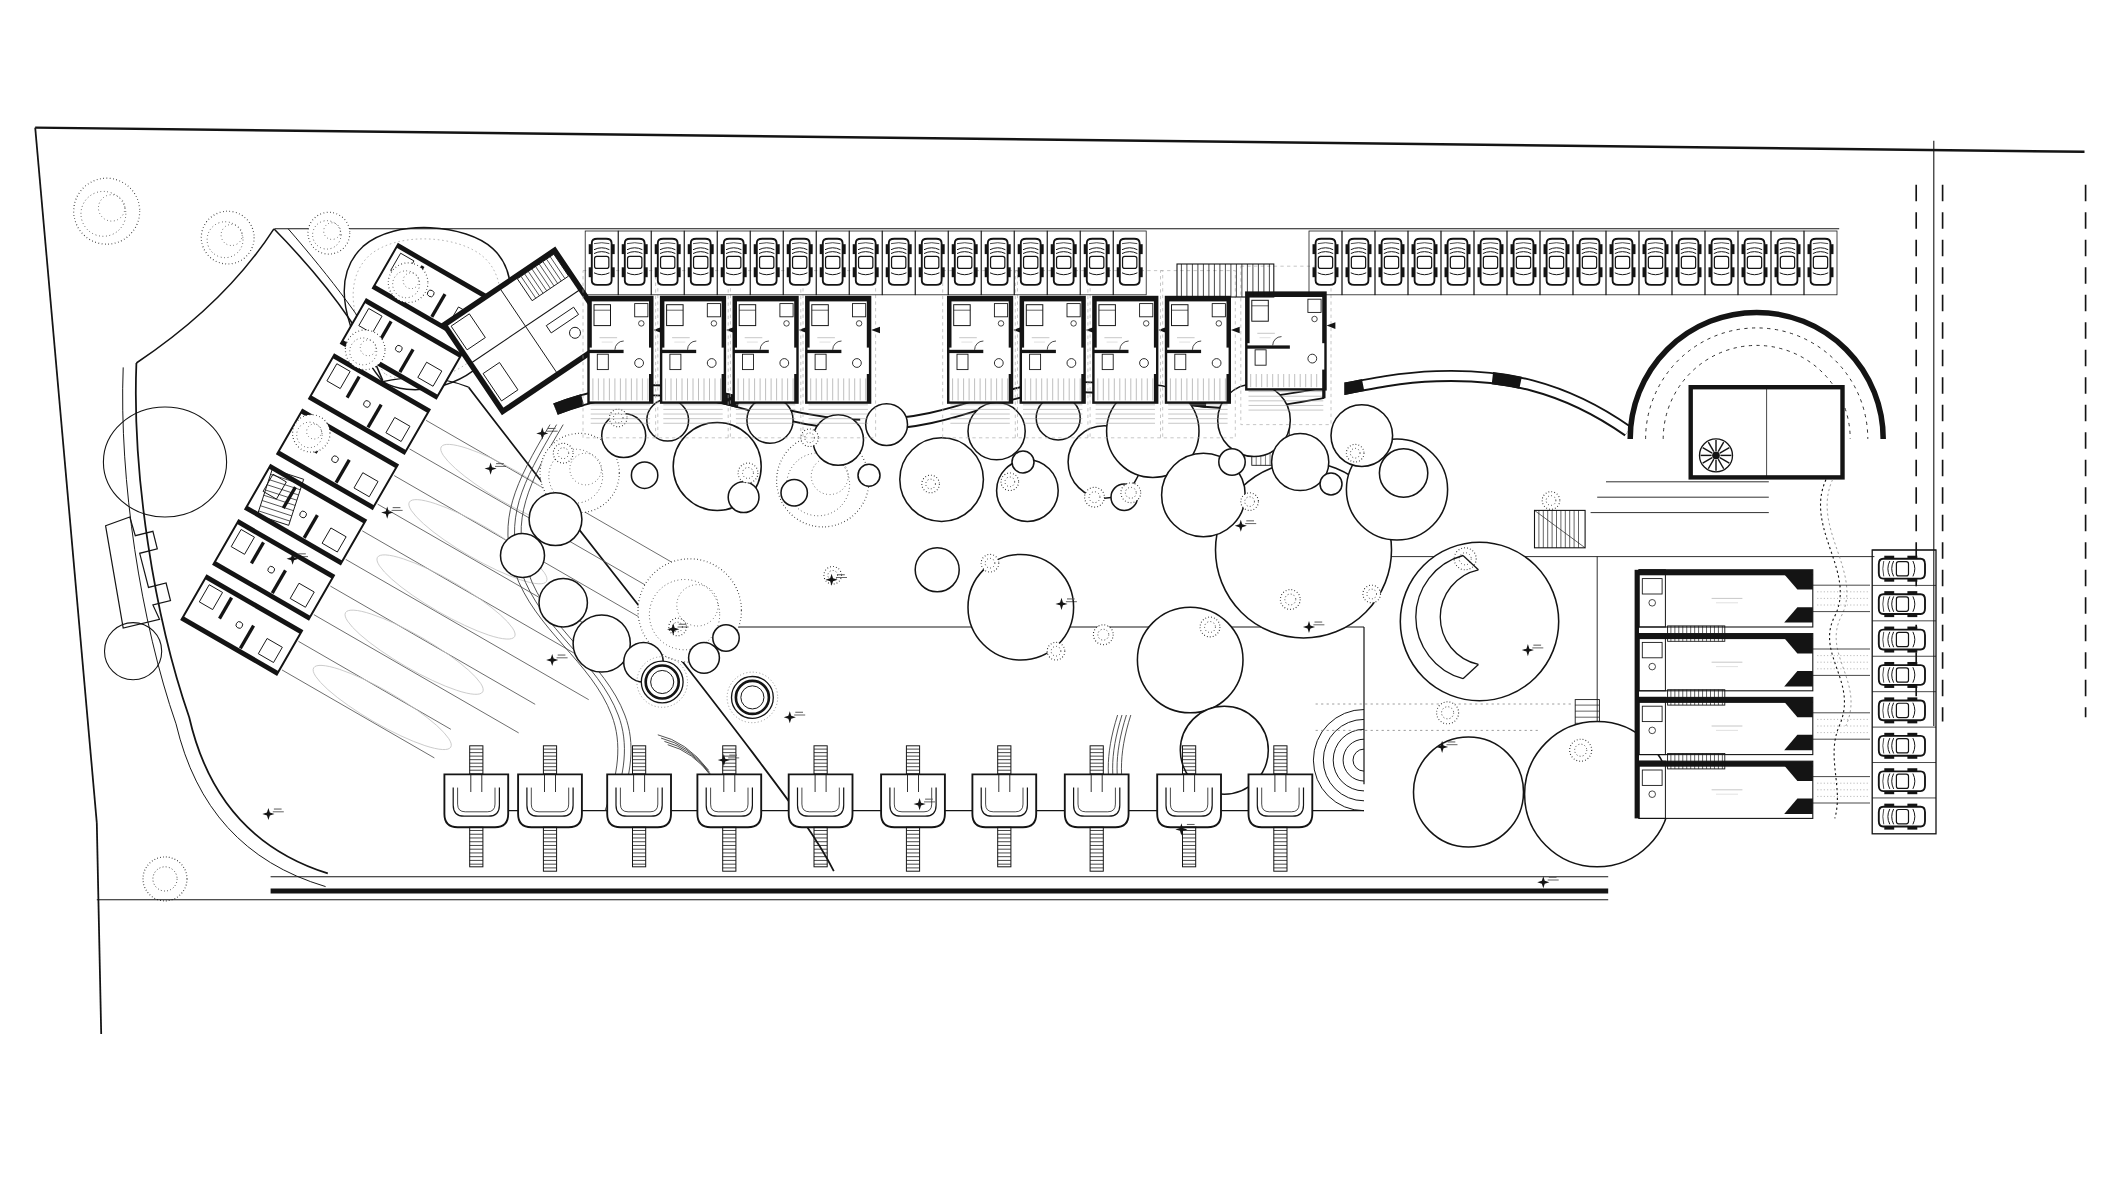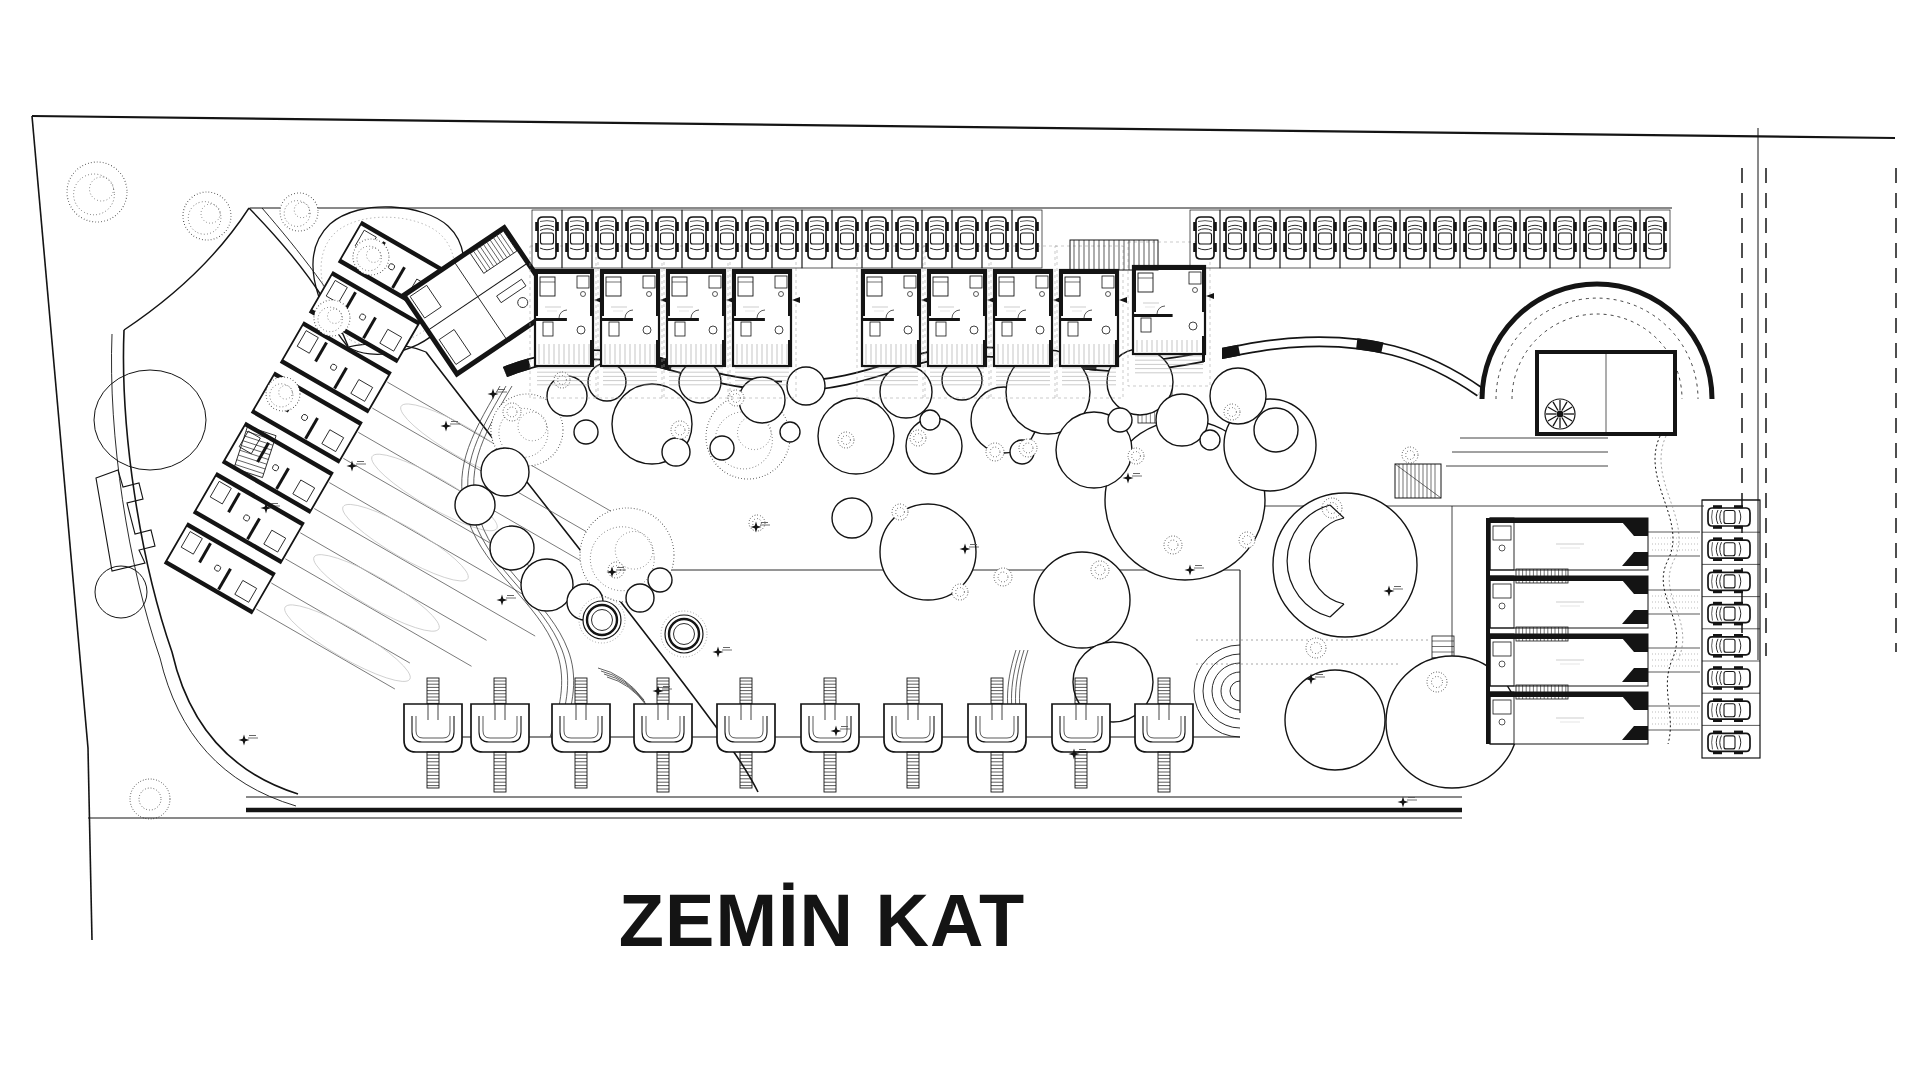--- a/index.html
+++ b/index.html
@@ -1949,14 +1949,13 @@
           <line x1="4" y1="-2" x2="14" y2="-2" stroke="#141414" stroke-width="0.6"></line>
           <line x1="5" y1="-4.5" x2="12" y2="-4.5" stroke="#555" stroke-width="0.9"></line>
         </g>
         <g transform="translate(352,466)">
           <path d="M0,-5.5 L1.3,-1.3 L5.5,0 L1.3,1.3 L0,5.5 L-1.3,1.3 L-5.5,0 L-1.3,-1.3 Z" fill="#141414"></path>
           <line x1="4" y1="-2" x2="14" y2="-2" stroke="#141414" stroke-width="0.6"></line>
           <line x1="5" y1="-4.5" x2="12" y2="-4.5" stroke="#555" stroke-width="0.9"></line>
         </g>
       </g>
   </svg>
-  <div class="plan-title">ZEMİN KAT</div>
 </div>
 
 </body></html>

